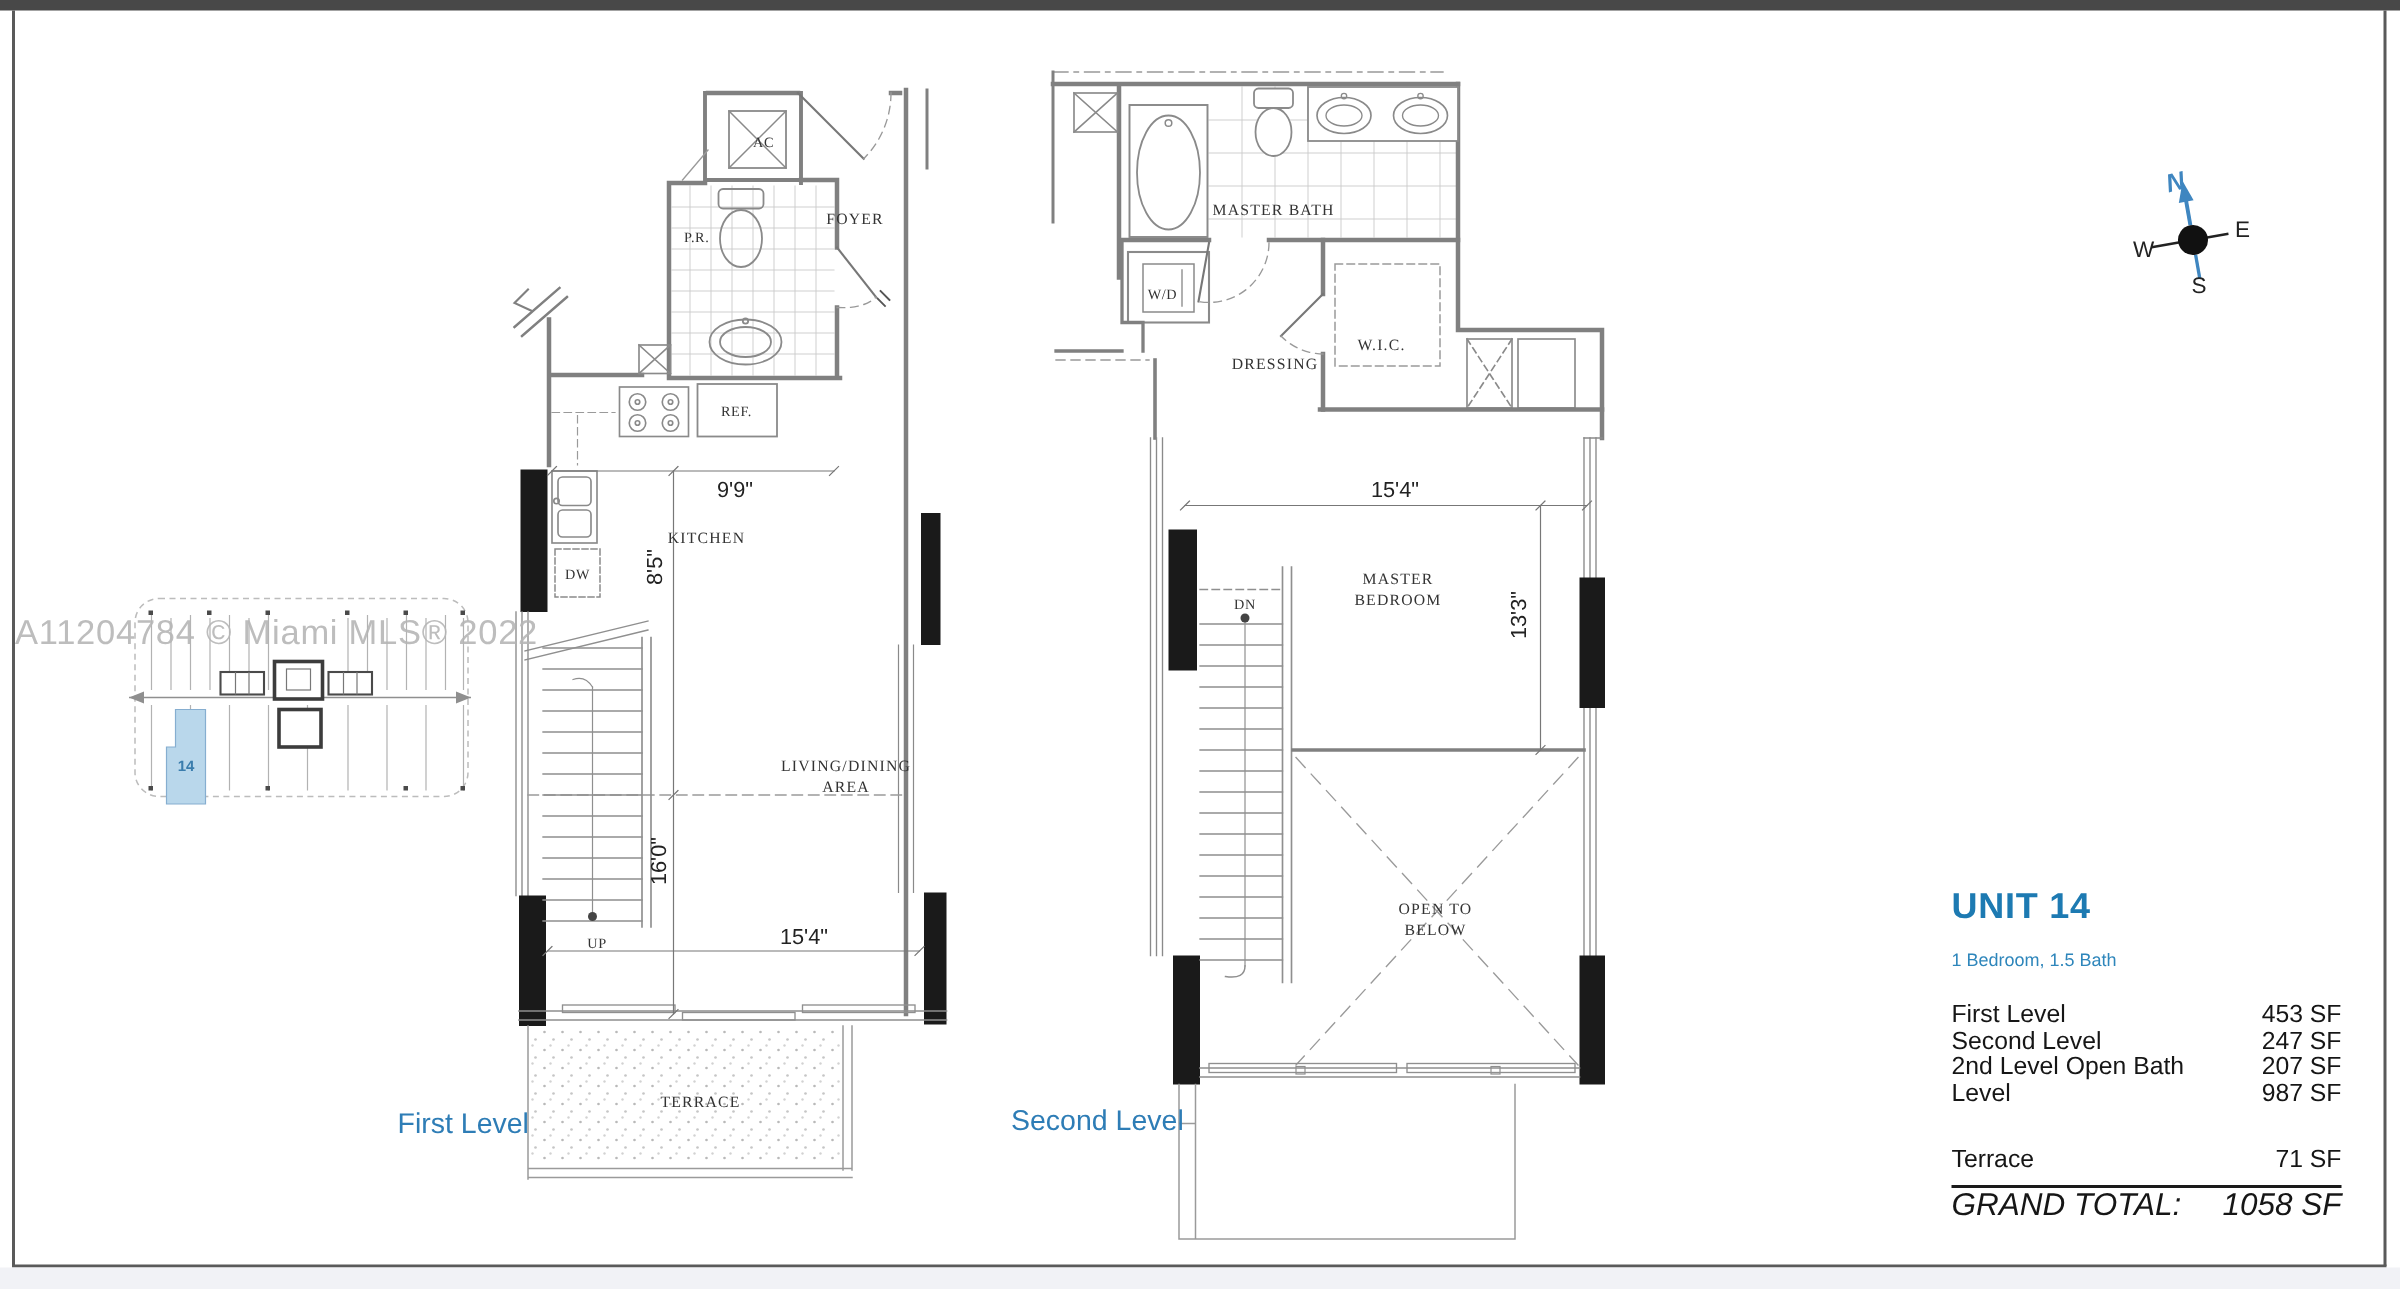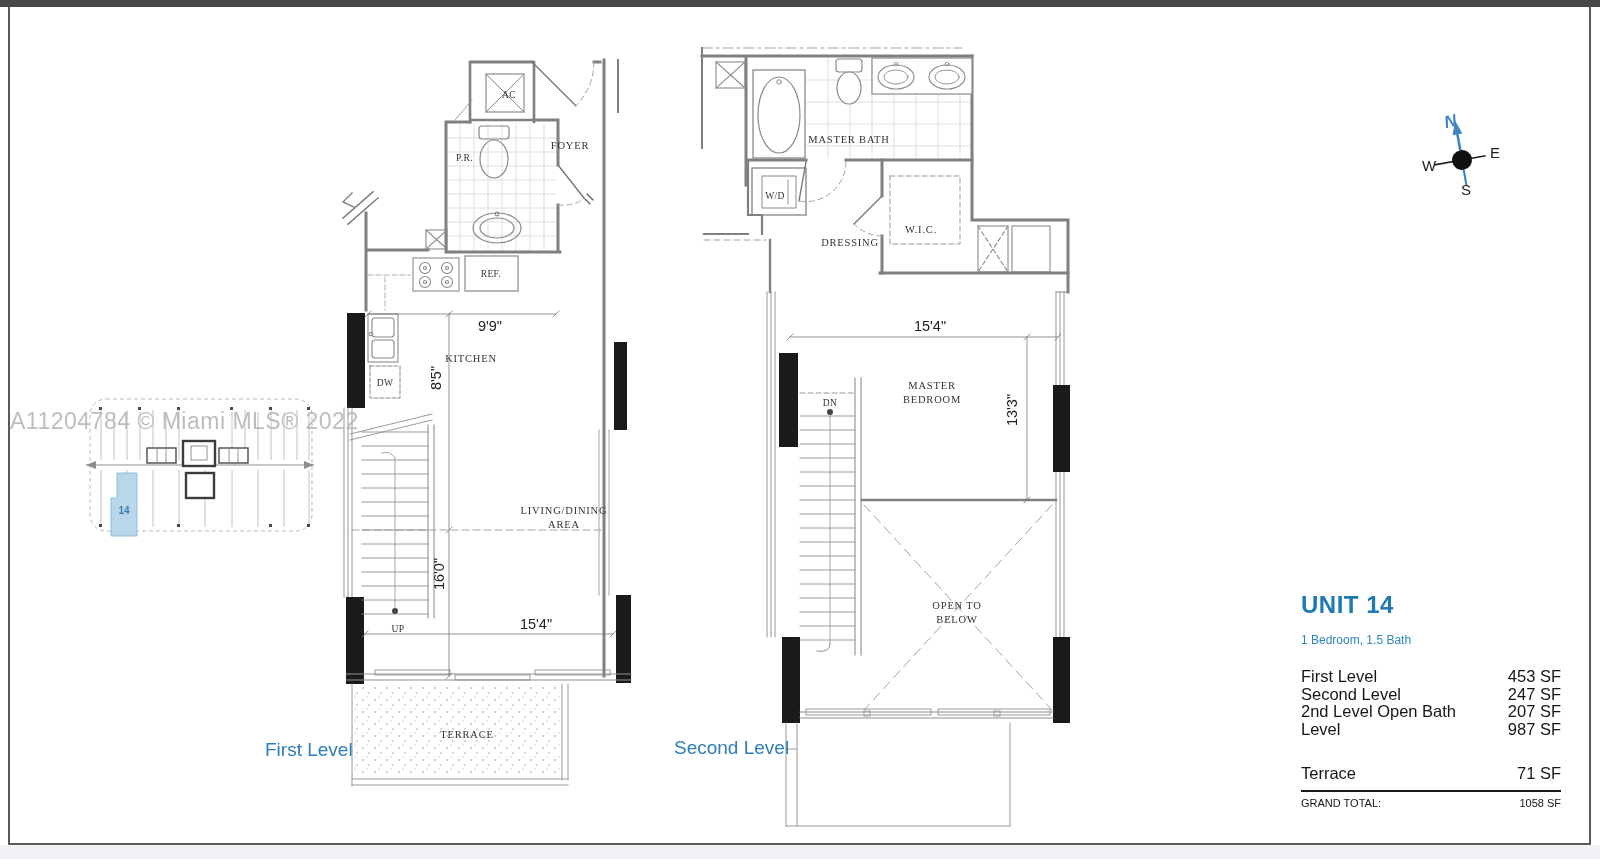--- a/index.html
+++ b/index.html
@@ -15,21 +15,21 @@
              color:#b6b6b6;white-space:nowrap;opacity:.9;}
   .level-label{position:absolute;font-size:19px;font-weight:500;color:#2e7db6;white-space:nowrap;}
   .lvl1{left:265px;top:739px;}
   .lvl2{left:674px;top:737px;}
   .info-panel{position:absolute;left:1301px;top:578px;width:260px;color:#161616;margin-top:13px;}
   .unit-title{font-size:24px;font-weight:bold;color:#1d7ab2;letter-spacing:.5px;}
   .unit-subtitle{font-size:12px;color:#2e86bb;margin-top:14px;}
   .area-rows{margin-top:21px;}
   .row{display:flex;justify-content:space-between;font-size:16.5px;line-height:17.5px;}
   .terrace-row{margin-top:27px;}
-  .grand-row{border-top:2px solid #1a1a1a;margin-top:7px;padding-top:3px;font-size:11px;}
+  .grand-row{border-top:2px solid #1a1a1a;margin-top:7px;padding-top:3px;font-size:21px;font-style:italic;}
   
   text{fill:#333;}
   .lbl{font-family:"Liberation Serif","DejaVu Serif",serif;font-size:10.5px;letter-spacing:.8px;fill:#333;}
   .lbl-sm{font-family:"Liberation Serif","DejaVu Serif",serif;font-size:9.5px;letter-spacing:.4px;fill:#333;}
   .dim{font-family:"Liberation Sans",sans-serif;font-size:14.5px;fill:#222;}
   .kp-num{font-family:"Liberation Sans",sans-serif;font-size:10px;font-weight:bold;fill:#3a7dad;}
   .compass-letter{font-family:"Liberation Sans",sans-serif;font-size:15px;fill:#222;}
   .compass-n{font-family:"Liberation Sans",sans-serif;font-size:17px;font-weight:bold;fill:#3f86c0;font-style:italic;}
 </style>
 </head>

